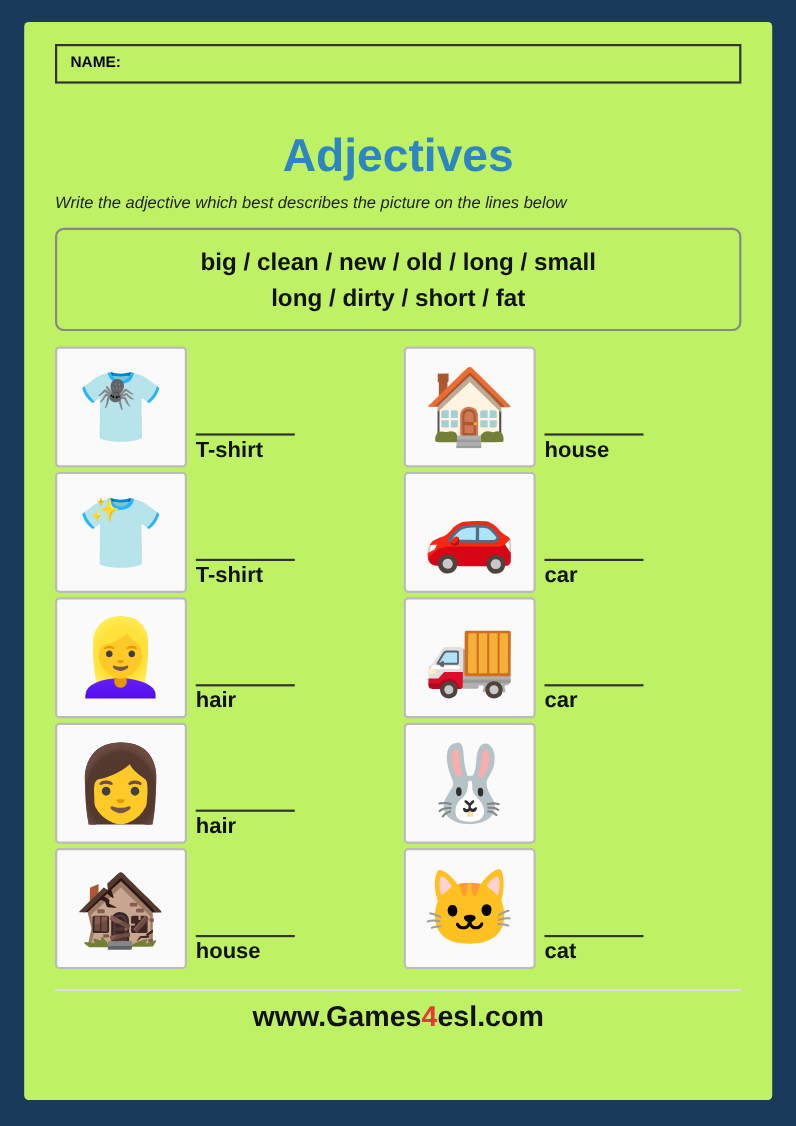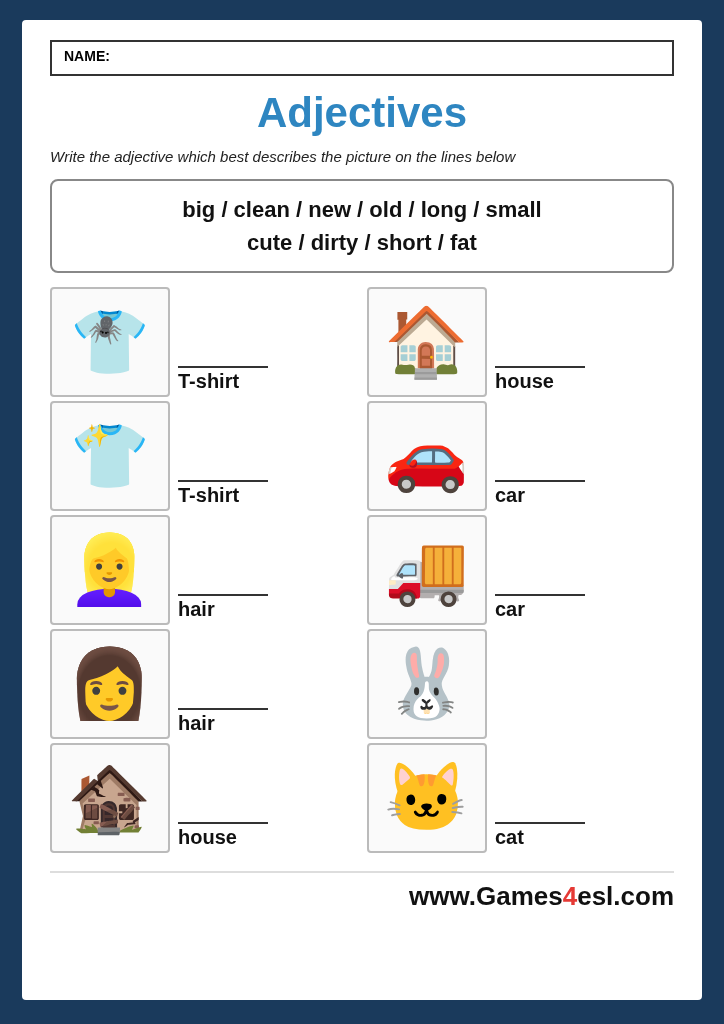--- a/index.html
+++ b/index.html
@@ -8,21 +8,21 @@
       min-height: 1024px;
       background: #1a3a5c;
       display: flex;
       justify-content: center;
       align-items: flex-start;
       font-family: Arial, sans-serif;
     }
     .page {
       width: 680px;
       min-height: 980px;
-      background: #ffffff;
+      background: #bef264;
       margin: 20px auto;
       padding: 20px 28px 16px;
       border-radius: 4px;
       display: flex;
       flex-direction: column;
       gap: 10px;
     }
     
     .header-fields {
       display: flex;
@@ -40,20 +40,21 @@
     .field-box.name { flex: 1.2; }
     .field-box.date { flex: 1; }
 
     
     .title {
       text-align: center;
       color: #2e86c1;
       font-size: 42px;
       font-weight: bold;
       line-height: 1.1;
+      margin-top: 28px;
     }
     .subtitle {
       text-align: left;
       font-style: italic;
       font-size: 15px;
       color: #222;
       margin-top: 2px;
     }
 
     
@@ -116,21 +117,21 @@
       flex-direction: column;
       align-items: flex-start;
       justify-content: flex-end;
       padding: 0 6px 4px 8px;
       flex: 1;
     }
     .col-answer .underline { width: 90px; }
 
     
     .footer {
-      text-align: right;
+      text-align: center;
       font-size: 26px;
       font-weight: bold;
       color: #111;
       margin-top: 8px;
       padding-top: 8px;
       border-top: 2px solid #ddd;
     }
     .footer span.four { color: #e53935; }
   </style>
 </head>
@@ -142,21 +143,21 @@
     <div class="field-box name">
       <span>NAME:</span>
     </div>
   </div>
 
   <div class="title">Adjectives</div>
   <div class="subtitle">Write the adjective which best describes the picture on the lines below</div>
 
   <div class="word-bank">
     <div class="word-bank-line">big  /  clean  /  new  /  old  /  long  /  small</div>
-    <div class="word-bank-line">cute  /  dirty  /  short  /  fat</div>
+    <div class="word-bank-line">long  /  dirty  /  short  /  fat</div>
   </div>
 
   <div class="exercise-grid">
 
     <div class="two-col">
       <div class="col-item">
         <div class="img-box">
           <span style="font-size:64px; position:relative;">
             👕<span style="position:absolute;top:8px;left:18px;font-size:28px;">🕷️</span>
           </span>

